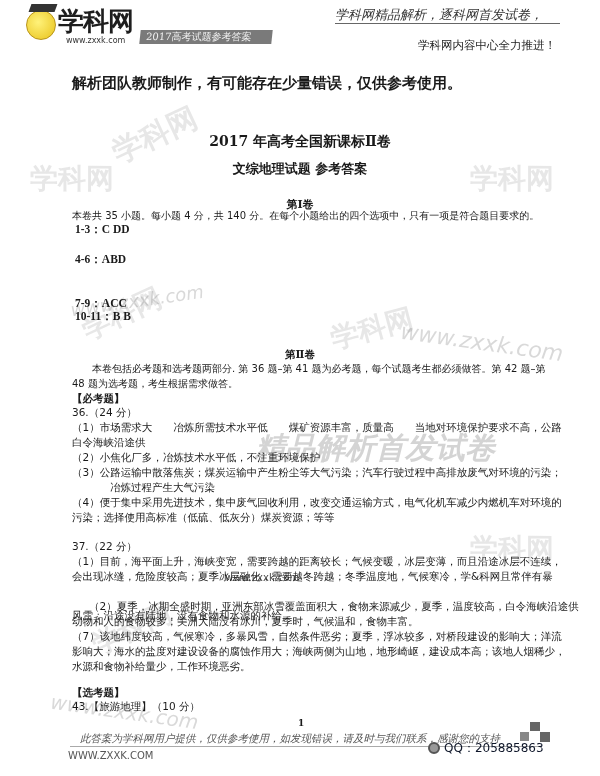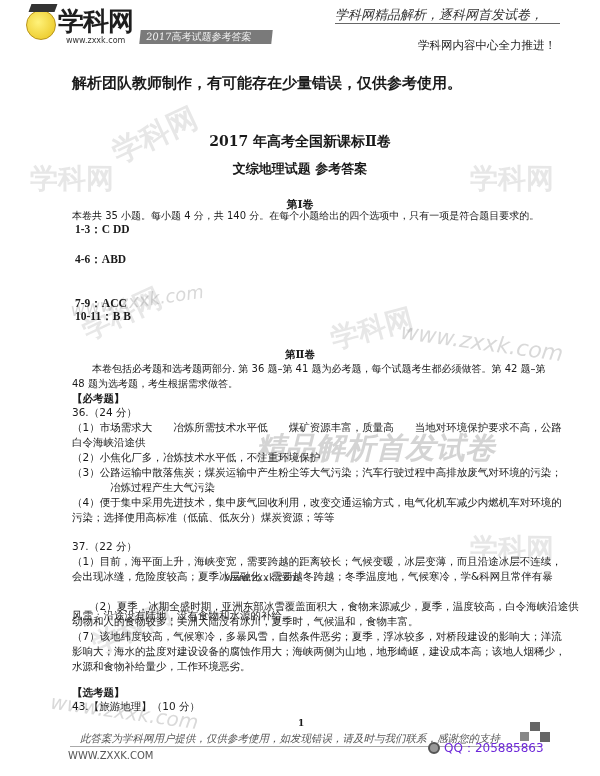--- a/index.html
+++ b/index.html
@@ -31,21 +31,21 @@
   .ans { position: absolute; left: 75px; font-family: "Liberation Serif", serif; font-weight: bold; font-size: 11.5px; }
 
   .wm { position: absolute; color: rgba(120,120,120,0.18); font-family: "DejaVu Sans", sans-serif; font-weight: bold; pointer-events: none; }
   .wm-url { position: absolute; color: rgba(120,120,120,0.28); font-family: "DejaVu Sans", sans-serif; font-style: italic; pointer-events: none; }
   .wm-big { position: absolute; color: rgba(120,120,120,0.32); font-family: "DejaVu Sans", sans-serif; font-weight: bold; font-style: italic; font-size: 30px; pointer-events: none; }
 
   .footer-line { position: absolute; left: 70px; top: 746px; width: 470px; height: 1px; background: #aaa; }
   .footer-note { position: absolute; left: 80px; top: 732px; font-family: "DejaVu Serif", serif; font-style: italic; font-size: 10.5px; color: #555; }
   .footer-url { position: absolute; left: 68px; top: 750px; font-family: "DejaVu Sans", sans-serif; font-size: 10px; color: #555; }
   .page-num { position: absolute; left: 298px; top: 718px; font-size: 9px; font-weight: bold; }
-  .qq { position: absolute; left: 428px; top: 740px; font-family: "DejaVu Sans", sans-serif; font-size: 12px; color: #6d28d9; }
+  .qq { position: absolute; left: 428px; top: 740px; font-family: "DejaVu Sans", sans-serif; font-size: 12px; color: #0f172a; }
   .qq-icon { display: inline-block; width: 12px; height: 12px; border-radius: 50%; border: 2px solid #555; background: #999; vertical-align: -2px; margin-right: 4px; }
   .sq { position: absolute; background: #666; }
 </style>
 </head>
 <body>
 
 <div class="header">
   <div class="logo">
     <div class="mascot"></div>
     <div class="mascot-cap"></div>

